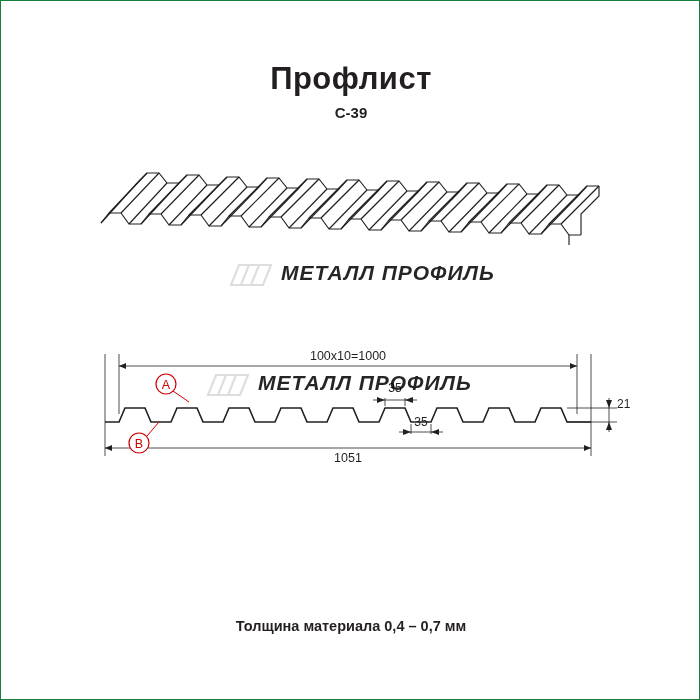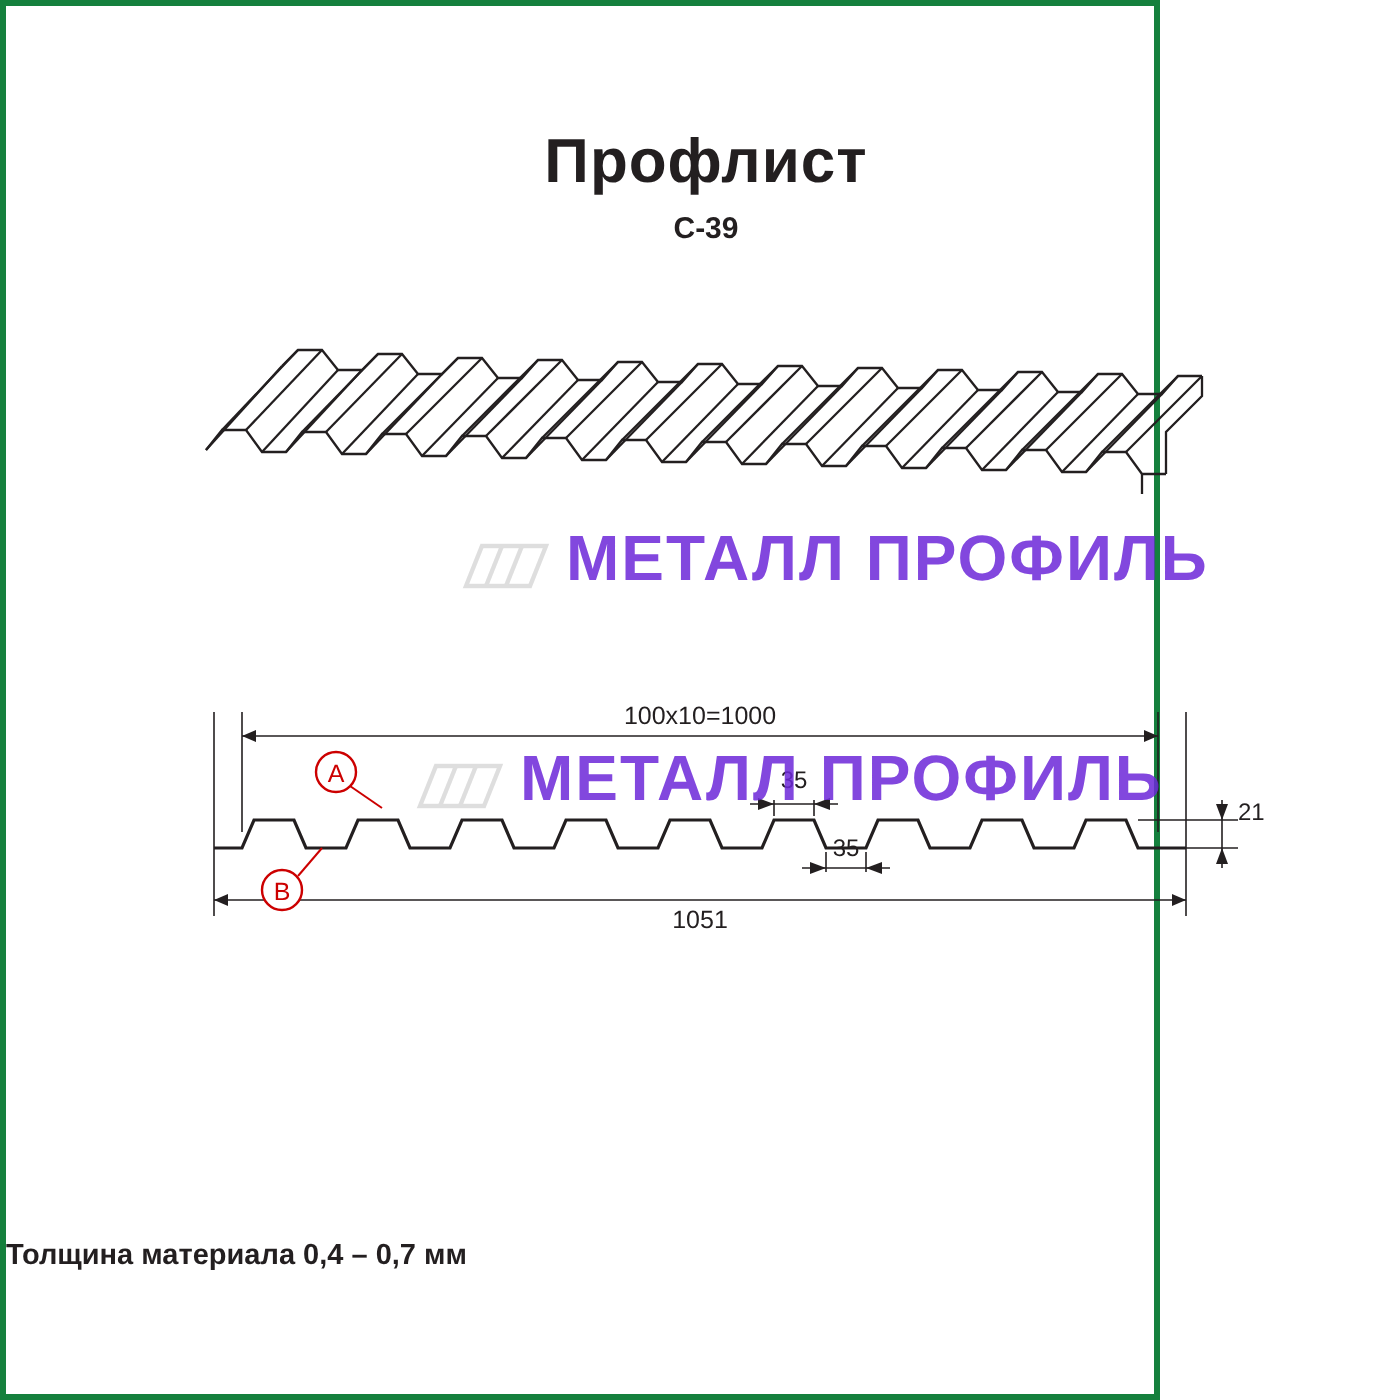--- a/index.html
+++ b/index.html
@@ -10,23 +10,23 @@
   body {
     width: 700px;
     height: 700px;
     font-family: "Liberation Sans", sans-serif;
     color: #231f20;
     position: relative;
     overflow: hidden;
   }
   .page {
     position: relative;
-    width: 580px;
+    width: 700px;
     height: 700px;
-    border: 3px solid #15803d;
+    border: 1px solid #15803d;
     box-sizing: border-box;
   }
   .title {
     position: absolute;
     top: 60px;
     left: 0;
     width: 700px;
     text-align: center;
     font-size: 31px;
     font-weight: bold;
@@ -41,20 +41,21 @@
     text-align: center;
     font-size: 15px;
     font-weight: bold;
     color: #231f20;
   }
   .footer {
     position: absolute;
     top: 617px;
     left: 0;
     width: 700px;
+    text-align: center;
     font-size: 14.5px;
     font-weight: bold;
     color: #231f20;
   }
   .iso-wrap {
     position: absolute;
     top: 150px;
     left: 80px;
     width: 540px;
     height: 130px;
@@ -62,26 +63,27 @@
   .draw-wrap {
     position: absolute;
     top: 335px;
     left: 60px;
     width: 580px;
     height: 140px;
   }
   .wm {
     position: absolute;
     pointer-events: none;
-    color: #6d28d9;
-    font-weight: bold;
-    font-size: 32px;
+    color: #000000;
+    font-weight: bold;
+    font-size: 21px;
     letter-spacing: 1px;
     white-space: nowrap;
     opacity: 0.85;
+    font-style: italic;
   }
   .wm1 { top: 258px; left: 228px; }
   .wm2 { top: 368px; left: 205px; }
   .wm-glyph {
     display: inline-block;
     vertical-align: middle;
     margin-right: 8px;
   }
   svg { display: block; overflow: visible; }
   text { font-family: "Liberation Sans", sans-serif; }

